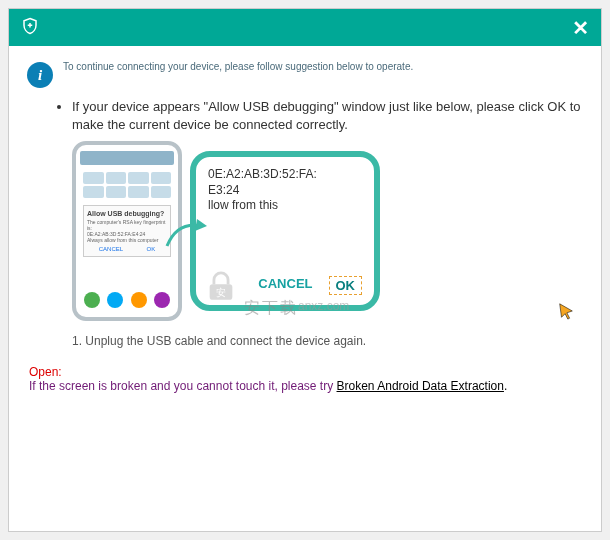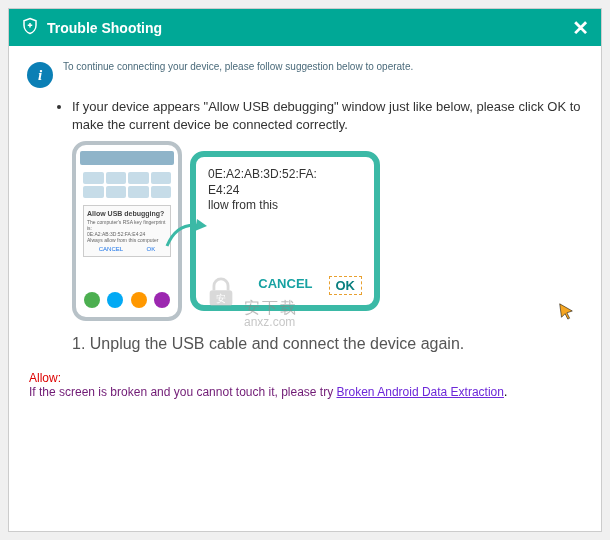--- a/index.html
+++ b/index.html
@@ -19,54 +19,53 @@
 .phone-top { height: 14px; background: #8fb4c9; border-radius: 2px; margin-bottom: 4px; }
 .phone-grid { display: grid; grid-template-columns: repeat(4,1fr); gap: 2px; padding: 3px; }
 .phone-grid span { height: 12px; background: #c6dce8; border-radius: 2px; }
 .phone-popup { background: #fafafa; border: 1px solid #ccc; margin: 4px 3px; padding: 4px 3px; font-size: 6px; color: #444; }
 .phone-popup-title { font-weight: bold; font-size: 7px; margin-bottom: 2px; }
 .phone-popup-line { font-size: 5px; color: #666; line-height: 1.2; }
 .phone-popup-btns { display:flex; justify-content:space-around; font-size:6px; color:#1a73e8; margin-top:3px; }
 .phone-bottom { display: flex; justify-content: space-around; margin-top: auto; padding: 3px 0; }
 .phone-bottom span { width: 16px; height: 16px; border-radius: 50%; }
 .pb1{background:#4caf50;} .pb2{background:#03a9f4;} .pb3{background:#ff9800;} .pb4{background:#9c27b0;}
-.tablet { width: 190px; height: 160px; border: 6px solid #3bb9a6; border-radius: 14px; background: #fff; padding: 10px 12px; font-size: 12px; color: #333; display:flex; flex-direction:column; }
+.tablet { width: 190px; height: 160px; border: 6px solid #3bb9a6; border-radius: 20px; background: #fff; padding: 10px 12px; font-size: 12px; color: #333; display:flex; flex-direction:column; }
 .tablet-mac { font-size: 12px; line-height: 1.3; word-break: break-all; }
 .tablet-mid { }
 .tablet-btns { margin-top: auto; display: flex; justify-content: flex-end; gap: 16px; font-size: 13px; }
 .tablet-btns .cancel { color: #17a2a2; font-weight: bold; }
 .tablet-btns .ok { border: 1px dashed #e8a030; padding: 1px 6px; color: #0a7f7f; font-weight: bold; }
 .arrow { position: absolute; left: 135px; top: 70px; }
 .arrow svg { width: 50px; height: 40px; }
 .watermark { position: absolute; left: 195px; top: 215px; opacity: 0.55; font-size: 14px; color: #666; display:flex; align-items:center; gap:6px; }
 .watermark .wm-lock svg { width: 34px; height: 34px; }
-.watermark .wm-txt { display:flex; flex-direction:column; line-height:1;margin-top:39px; }
+.watermark .wm-txt { display:flex; flex-direction:row; line-height:1;margin-top:39px; }
 .watermark .wm-cn { font-size: 16px; color:#888; letter-spacing: 2px; }
 .watermark .wm-url { font-size: 12px; color:#999; }
 .cursor-pointer { position:absolute; }
-.steps { padding-left: 45px; font-size: 16px; color: #555; }
+.steps { padding-left: 45px; font-size: 12px; color: #555; }
 .steps p { margin-bottom: 6px; line-height: 1.35; }
 .note-block { font-size: 12px; margin-top: 16px; padding: 0 2px; }
 .note-label { color: #d00; }
 .note-text { color: #701a75; }
-.note-link { color: #6d28d9; text-decoration: underline; cursor: pointer; }
+.note-link { color: #000000; text-decoration: underline; cursor: pointer; }
 </style>
 </head>
 <body>
 
 <div class="dialog">
   <div class="header">
     <span class="header-icon">
       <svg viewBox="0 0 24 24" fill="none" stroke="#fff" stroke-width="2">
           <path d="M12 2 L20 5 V11 C20 16 16.5 20.5 12 22 C7.5 20.5 4 16 4 11 V5 Z"></path>
           <line x1="12" y1="8" x2="12" y2="14"></line>
           <line x1="9" y1="11" x2="15" y2="11"></line>
         </svg>
     </span>
-    <span>Trouble Shooting</span>
     <span class="close-btn">✕</span>
   </div>
 
   <div class="content">
     <div class="intro">
       <span class="info-icon">i</span>
       <div class="intro-text">To continue connecting your device, please follow suggestion below to operate.</div>
     </div>
 
     <ul>
@@ -105,21 +104,21 @@
       </div>
 
       <div class="arrow">
         <svg viewBox="0 0 50 40">
             <path d="M5 35 Q 15 10 40 15" fill="none" stroke="#3bb9a6" stroke-width="3"></path>
             <path d="M35 8 L45 15 L33 20 Z" fill="#3bb9a6"></path>
           </svg>
       </div>
 
       <div class="tablet">
-        <div class="tablet-mac"><span>0E:A2:AB:3D:52:FA:</span><br><span>E4:24</span></div>
+        <div class="tablet-mac"><span>0E:A2:AB:3D:52:FA:</span><br><span>E3:24</span></div>
         <div class="tablet-mid">llow from this</div>
         <div class="tablet-btns">
           <span class="cancel">CANCEL</span>
           <span class="ok">OK</span>
         </div>
         <span class="cursor-pointer" style="right:8px; bottom:-2px;">
           <svg width="18" height="18" viewBox="0 0 20 20">
               <path d="M3 2 L17 10 L11 12 L14 18 L12 19 L9 13 L5 17 Z" fill="#f5a623" stroke="#000" stroke-width="0.6"></path>
             </svg>
         </span>
@@ -139,17 +138,17 @@
         <span class="wm-url">anxz.com</span>
       </span>
     </div>
 
 
     <div class="steps">
       <p>1. Unplug the USB cable and connect the device again.</p>
     </div>
 
     <div class="note-block">
-      <div class="note-label">Allow:</div>
+      <div class="note-label">Open:</div>
       <span class="note-text">If the screen is broken and you cannot touch it, please try </span><a class="note-link">Broken Android Data Extraction</a><span>.</span>
     </div>
   </div>
 </div>
 
 </body></html>

